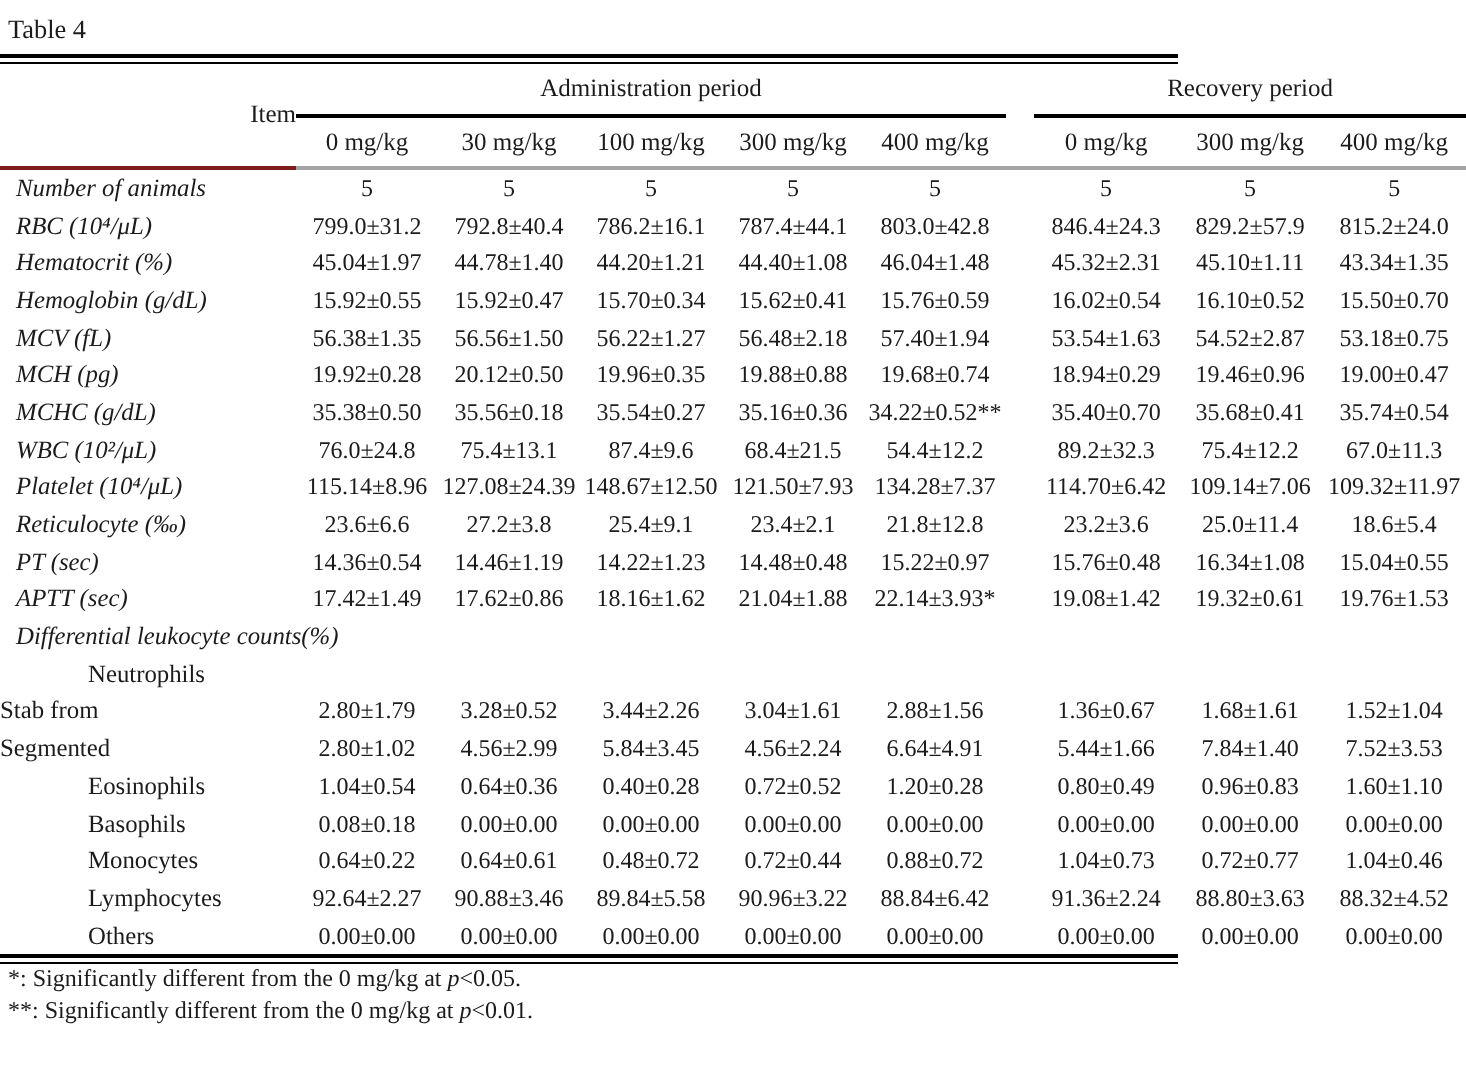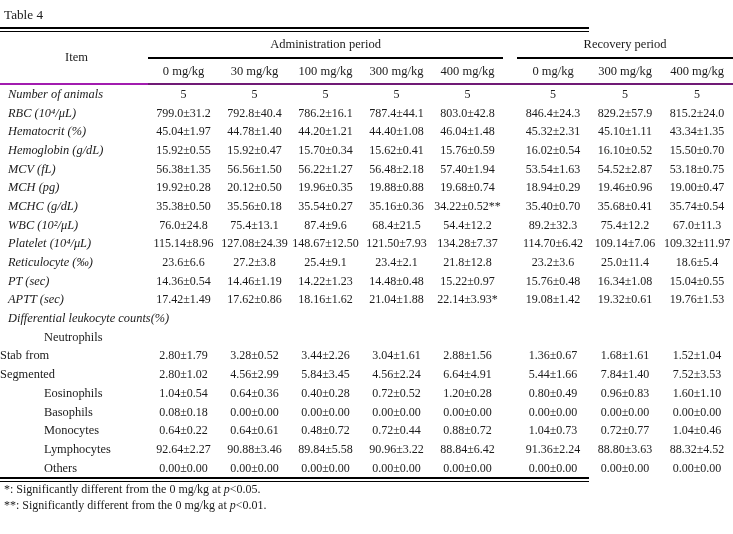--- a/index.html
+++ b/index.html
@@ -36,33 +36,33 @@
   
   table {
     border-collapse: collapse;
     table-layout: fixed;
     width: 733px;
   }
   th, td { padding: 0; font-weight: normal; white-space: nowrap; }
 
   thead th { font-size: 12.5px; vertical-align: middle; }
   th.item-head {
-    text-align: center;
+    text-align: right;
     padding-left: 5px;
-    border-bottom: 2px solid #a21caf;
+    border-bottom: 2px solid #7f1d1d;
   }
   th.group {
     height: 25px;
     border-bottom: 2px solid #000;
     text-align: center;
   }
   th.group-gap { border-bottom: none; }
   tr.dose-row th {
     height: 24px;
-    border-bottom: 2px solid #701a75;
+    border-bottom: 2px solid #a3a3a3;
     text-align: center;
   }
 
   tbody td {
     height: 18.7px;
     font-size: 12px;
     text-align: center;
     vertical-align: middle;
     overflow: visible;
   }

